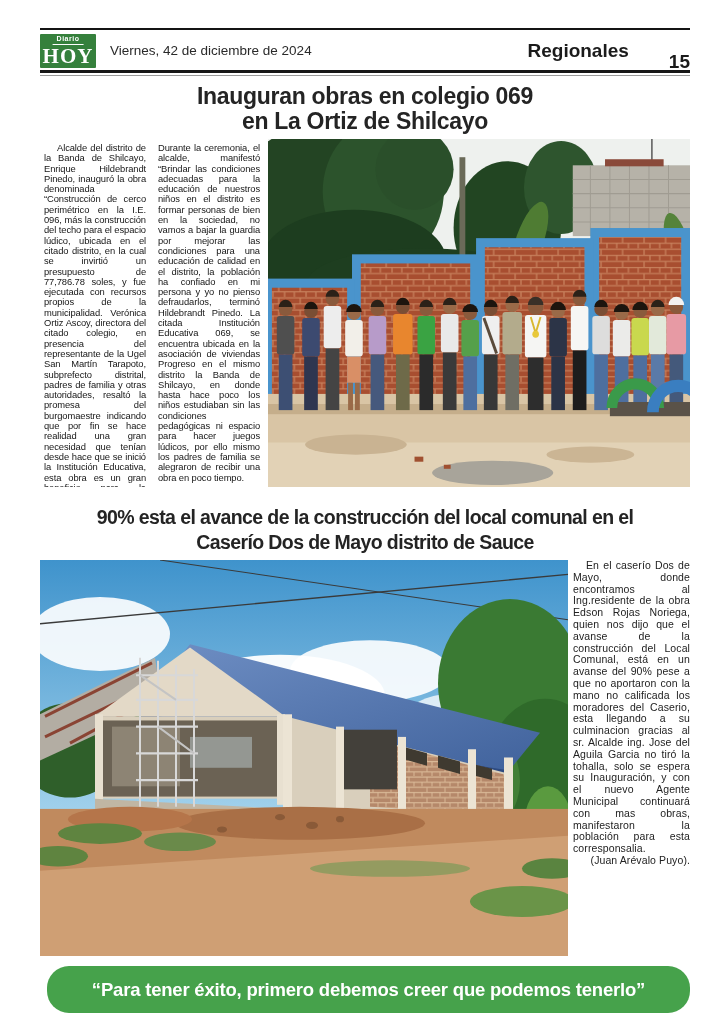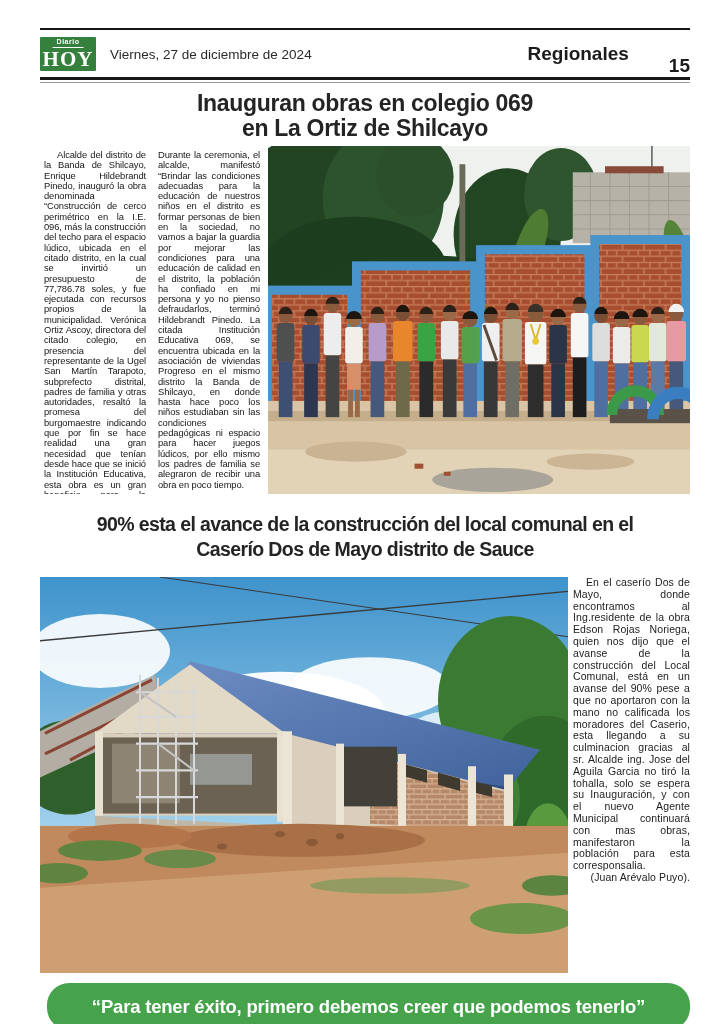--- a/index.html
+++ b/index.html
@@ -1,20 +1,20 @@
 <!DOCTYPE html>
 <html lang="es"><head>
 <meta charset="utf-8">
 <style>
   html,body{margin:0;padding:0;background:#ffffff;}
   body{width:723px;height:1024px;position:relative;overflow:hidden;
        font-family:"Liberation Sans",sans-serif;color:#1a1a1a;}
   .page{position:absolute;inset:0;padding:28px 33px 0 40px;box-sizing:border-box;}
   .top-rule{height:2px;background:#141414;}
-  header.masthead{display:flex;align-items:center;height:46px;margin-top:1px;}
+  header.masthead{display:flex;align-items:center;height:39px;margin-top:1px;}
   .logo{width:56px;height:34px;background:#35803c;position:relative;flex:none;
         display:flex;align-items:flex-end;justify-content:center;border-radius:1px;}
   .logo-top{position:absolute;top:1px;left:50%;transform:translateX(-50%);
             color:#fff;font-size:7px;font-weight:bold;letter-spacing:.5px;line-height:8px;
             border-bottom:1px solid #fff;padding:0 4px 1px;white-space:nowrap;}
   .logo-main{font-family:"Liberation Serif",serif;font-weight:bold;color:#fff;
              font-size:21px;line-height:20px;letter-spacing:1px;padding-bottom:2px;}
   .date{font-size:13.5px;margin-left:14px;color:#2a2a2a;}
   .section{margin-left:auto;font-size:19px;font-weight:bold;color:#1b1b1b;}
   .pagenum{font-size:19px;font-weight:bold;color:#1b1b1b;margin-left:40px;margin-top:23px;}
@@ -24,21 +24,21 @@
   .h1a{font-size:23px;line-height:25px;letter-spacing:-0.3px;}
   .h2a{font-size:19.5px;line-height:25px;letter-spacing:-0.6px;margin-top:18px;}
   .art1{display:flex;gap:4px;height:348px;overflow:hidden;}
   .newscol{width:110px;flex:none;font-size:9.4px;line-height:10.3px;text-align:justify;
            overflow:hidden;color:#161616;letter-spacing:-0.1px;}
   .newscol p{margin:4px;}
   .indent{text-indent:13px;}
   figure{margin:0;padding:0;}
   .photo1{flex:1;overflow:hidden;}
   .photo1 svg,.photo2 svg{display:block;width:100%;height:100%;}
-  .art2{display:flex;gap:5px;height:396px;margin-top:15px;}
+  .art2{display:flex;gap:5px;height:396px;margin-top:5px;}
   .photo2{width:528px;flex:none;overflow:hidden;}
   .newscol2{flex:1;font-size:10.5px;line-height:11.8px;text-align:justify;overflow:hidden;
             color:#222;letter-spacing:.1px;}
   .newscol2 p{margin:0;}
   .byline{text-align:right;margin-top:1px;}
   .banner{margin:10px 0 0 7px;height:47px;background:#46a24b;color:#ffffff;
           display:flex;align-items:center;justify-content:center;
           font-size:18.5px;font-weight:bold;letter-spacing:-0.2px;white-space:nowrap;overflow:hidden;border-radius:22px;}
 </style>
 </head>
@@ -46,21 +46,21 @@
 
 <div class="page">
 
   <div class="top-rule"></div>
 
   <header class="masthead">
     <div class="logo">
       <span class="logo-top">Diario</span>
       <span class="logo-main">HOY</span>
     </div>
-    <span class="date">Viernes, 27 de diciembre de  2024</span>
+    <span class="date">Viernes, 42 de diciembre de  2024</span>
     <span class="section">Regionales</span>
     <span class="pagenum">15</span>
   </header>
 
   <div class="header-rule"></div>
 
   <h1 class="headline h1a">
     <span class="hl">Inauguran obras en colegio 069</span>
     <span class="hl">en La Ortiz de Shilcayo</span>
   </h1>

